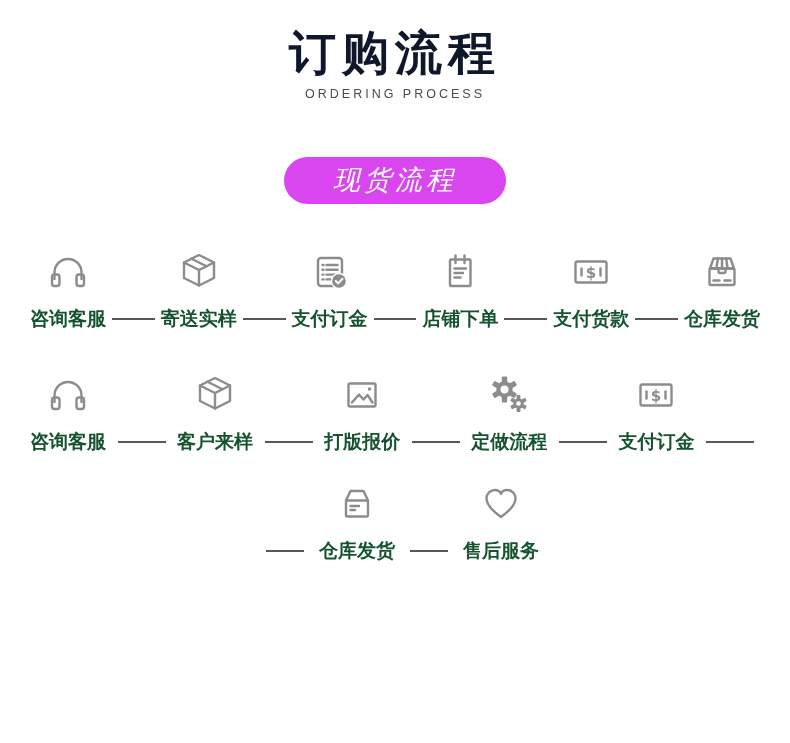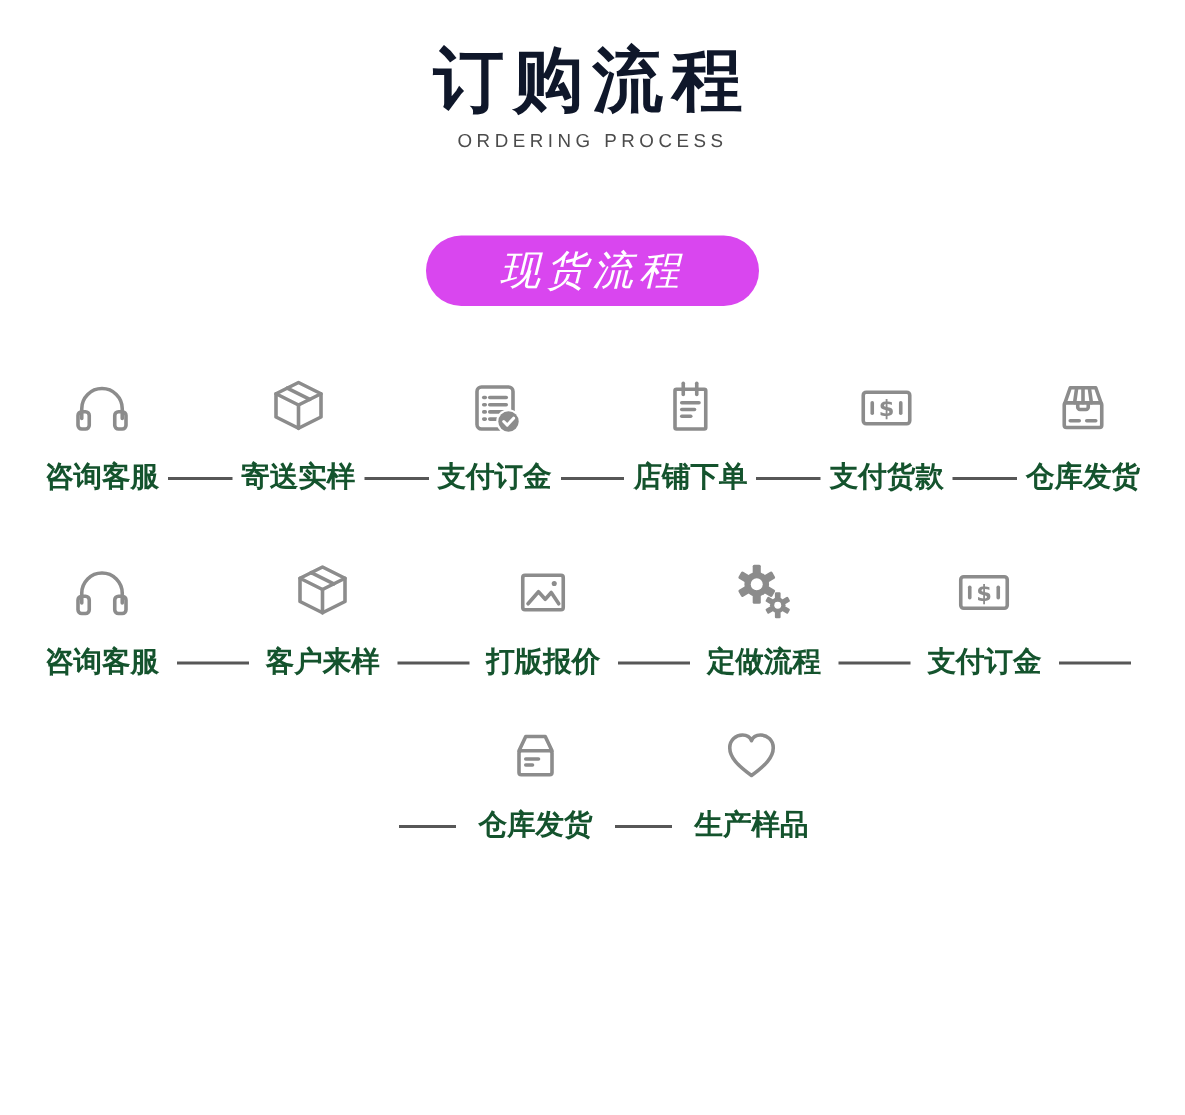--- a/index.html
+++ b/index.html
@@ -314,18 +314,18 @@
       <div class="step-label">仓库发货</div>
     </div>
     <div class="connector"></div>
 
     <div class="step">
       <div class="icon-box">
         <svg width="48" height="48" viewBox="0 0 48 48" fill="none" stroke="#8C8C8C" stroke-width="2.4" stroke-linecap="round" stroke-linejoin="round">
           <path d="M24 37 C15 30.5 9.5 25 9.5 18.5 C9.5 13.5 13.5 10 18 10 C21 10 23.2 11.6 24 13.8 C24.8 11.6 27 10 30 10 C34.5 10 38.5 13.5 38.5 18.5 C38.5 25 33 30.5 24 37 Z"></path>
         </svg>
       </div>
-      <div class="step-label">生产样品</div>
+      <div class="step-label">售后服务</div>
     </div>
 
   </div>
 
 </div>
 
 </body></html>

